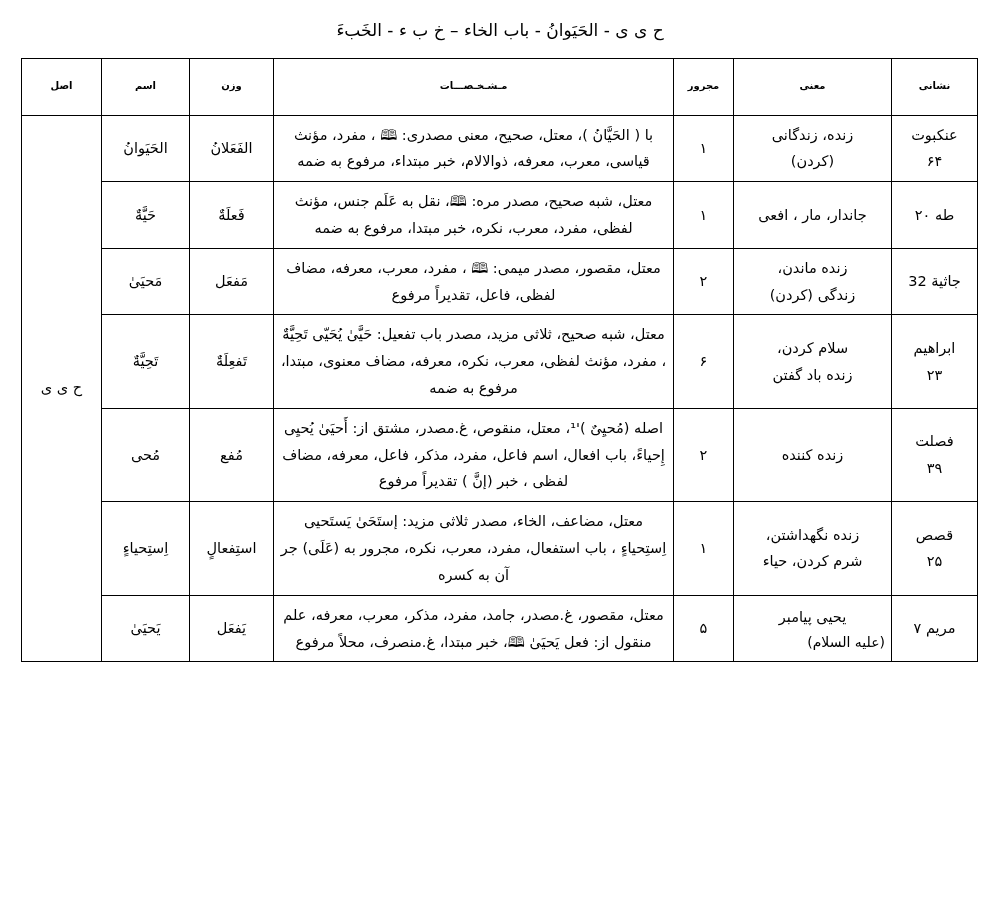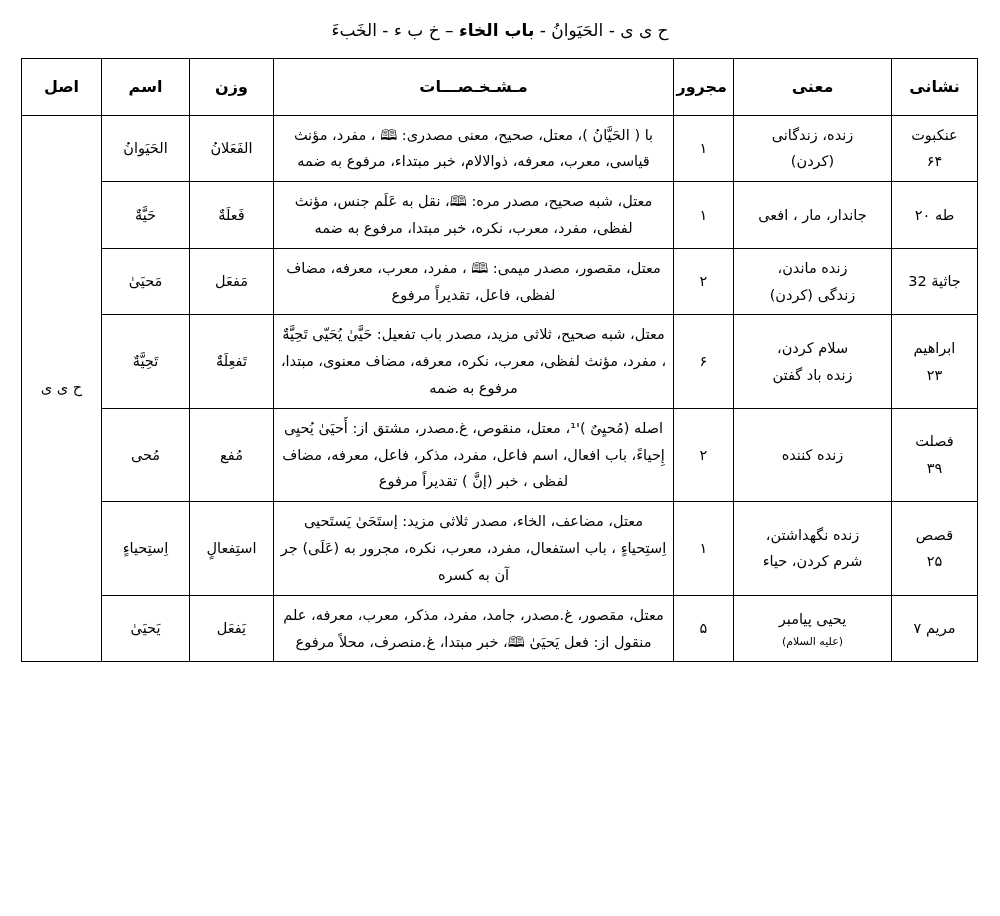--- a/index.html
+++ b/index.html
@@ -20,37 +20,37 @@
     box-sizing: border-box;
     padding: 14px 22px 10px 22px;
   }
   .doc-title {
     text-align: center;
     font-size: 17px;
     line-height: 1.5;
     margin: 4px 0 14px 0;
     white-space: nowrap;
   }
-  .doc-title .bold { font-weight: bold; }
+  .doc-title .bold { font-weight: normal; }
   table.main {
     border-collapse: collapse;
     width: 956px;
     margin: 0 auto;
     table-layout: fixed;
   }
   table.main th, table.main td {
     border: 1px solid #000000;
     vertical-align: middle;
     text-align: center;
     padding: 6px 6px;
     font-size: 14.5px;
     line-height: 1.85;
   }
   table.main thead th {
-    font-size: 16px;
+    font-size: 10px;
     height: 48px;
     padding: 4px 6px;
   }
   
   .col-neshani { width: 86px; }
   .col-mana    { width: 158px; }
   .col-tedad   { width: 60px; }
   .col-mosh    { width: 400px; }
   .col-vazn    { width: 84px; }
   .col-esm     { width: 88px; }
@@ -59,22 +59,23 @@
   td.mosh {
     text-align: center;
     line-height: 1.95;
     padding: 8px 10px;
   }
   td.mana { line-height: 1.9; }
   td.neshani { line-height: 1.9; }
   td.asl { vertical-align: top; padding-top: 16px; }
   .sub {
     display: block;
-    font-size: 11px;
+    font-size: 14px;
     line-height: 1.6;
+    text-align: right;
   }
   .spaced { letter-spacing: 4px; }
   .u { }
 </style>
 </head>
 <body>
 
 <div class="page">
 
   <div class="doc-title">

